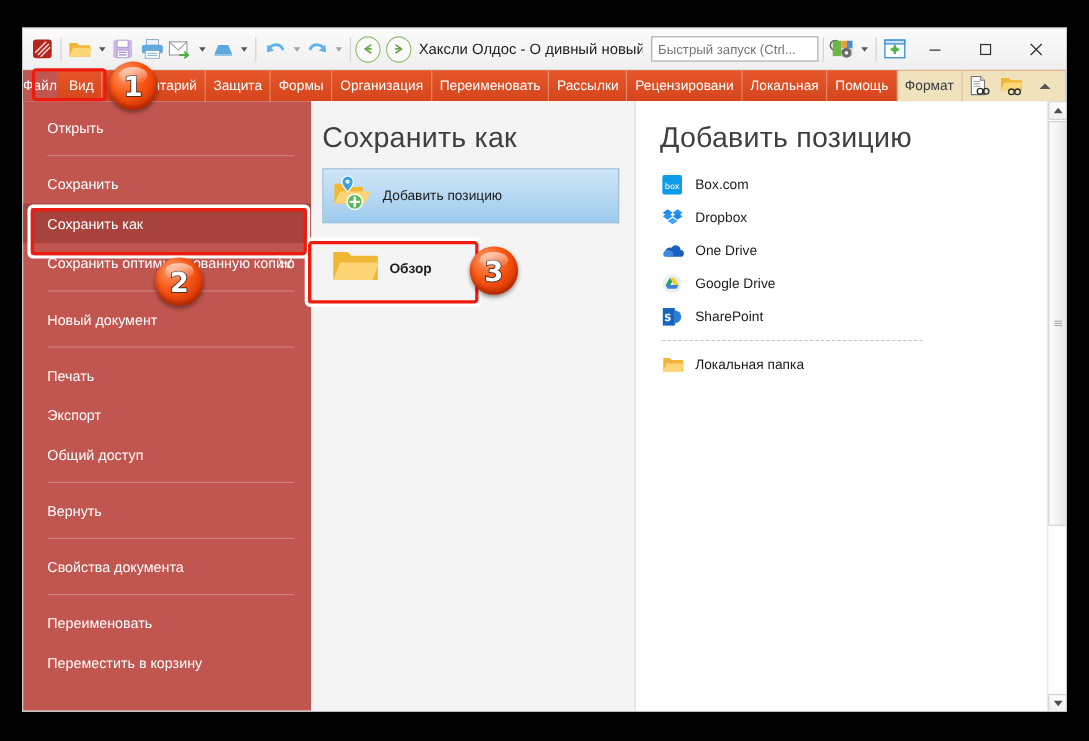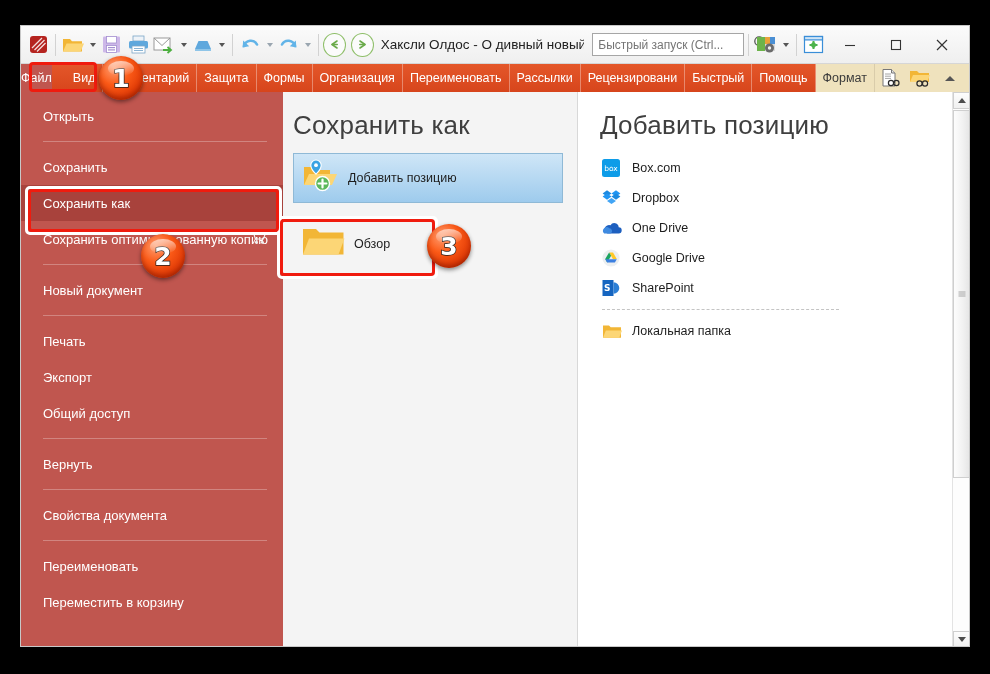--- a/index.html
+++ b/index.html
@@ -193,20 +193,21 @@
     cursor: pointer;
   }
   .tile-add-lbl { font-size: 12.5px; color: #1d1d1d; margin-left: 8px; }
   .tile-br {
     height: 54px;
     background: #f4f4f4;
     display: flex; align-items: center;
     padding-left: 8px;
     cursor: pointer;
     margin-top: 14px;
+    font-weight: bold;
   }
   .tile-br-lbl { font-size: 12.5px; color: #1d1d1d; margin-left: 9px; }
 
   
   .rightpanel {
     flex: 1;
     background: #fff;
     padding: 18px 0 0 22px;
     position: relative;
   }
@@ -499,21 +500,21 @@
       <div class="m-item">
           <span>Переименовать</span>
         </div>
       <div class="m-item">
           <span>Рассылки</span>
         </div>
       <div class="m-item">
           <span>Рецензировани</span>
         </div>
       <div class="m-item">
-          <span>Быстрый</span>
+          <span>Локальная</span>
         </div>
       <div class="m-item">
           <span>Помощь</span>
         </div>
       <div class="m-item active">
           <span>Формат</span>
         </div>
 
       <div class="m-right">
         <div class="m-icobtn">

